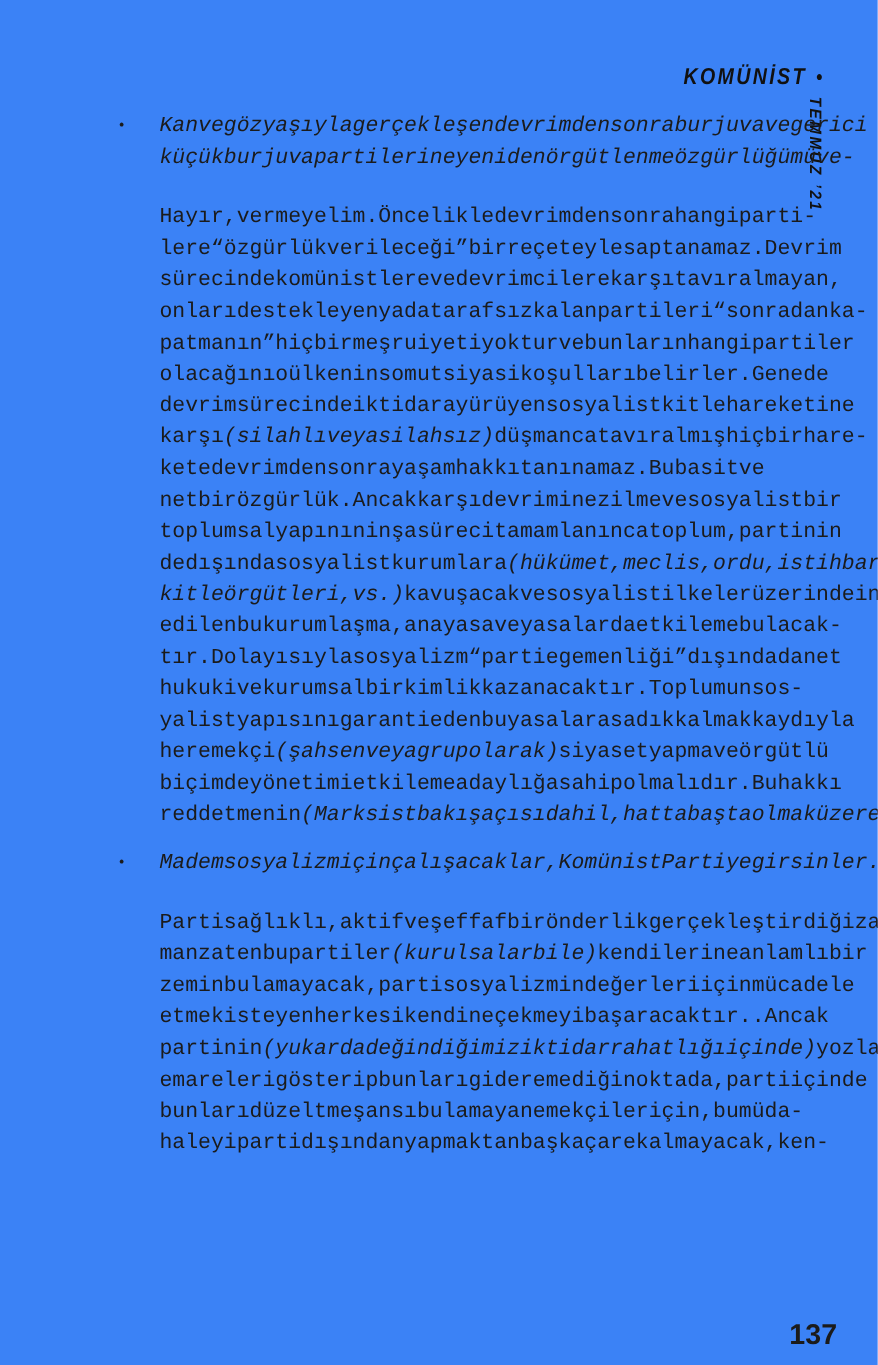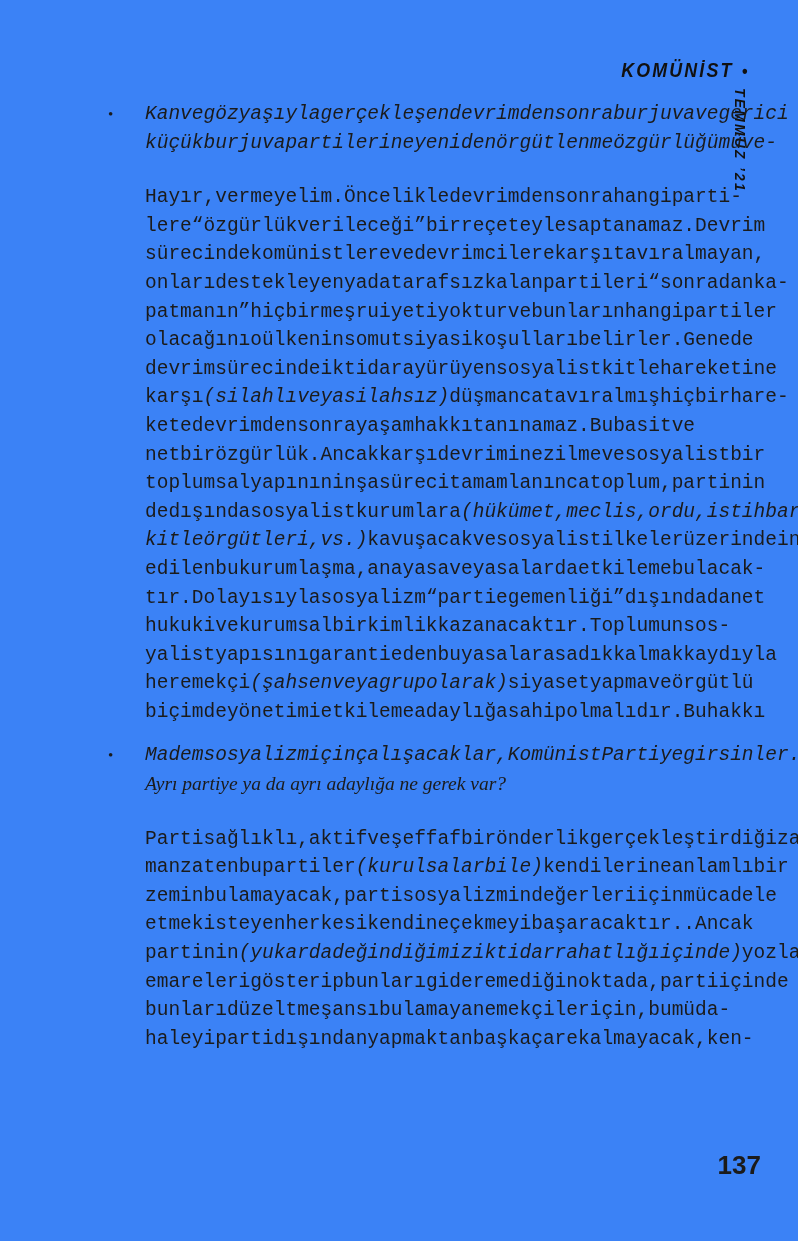--- a/index.html
+++ b/index.html
@@ -30,21 +30,21 @@
   .content { position:absolute; left:145px; top:100px; width:547px;
     font-size:19.5px; line-height:28.6px; }
   .block { position:relative; }
   .block.question { margin-bottom:26px; font-style:italic; }
   .block.answer { margin-bottom:15px; }
   .bullet { position:absolute; left:-37px; top:0px; font-size:15px; font-style:normal; }
   .line.j { display:flex; justify-content:space-between;font-family:Liberation Mono, monospace; }
   .line.j span { white-space:nowrap; }
   .it { font-style:italic; }
   .pagenum {
-    position:absolute; top:1150px; right:37px;
+    position:absolute; top:1198px; right:37px;
     font-family:"Liberation Sans","DejaVu Sans",sans-serif;
     font-weight:700; font-size:26px; color:#1b1b1b;
   }
 </style>
 </head>
 <body>
 
 <div class="page">
 
   <div class="header">
@@ -267,33 +267,43 @@
         <div class="line j">
           <span>biçimde</span>
           <span>yönetimi</span>
           <span>etkileme</span>
           <span>adaylığa</span>
           <span>sahip</span>
           <span>olmalıdır.</span>
           <span>Bu</span>
           <span>hakkı</span>
         </div>
+        <div class="line j">
+          <span>reddetmenin</span>
+          <span class="it">(Marksist</span>
+          <span class="it">bakış</span>
+          <span class="it">açısı</span>
+          <span class="it">dahil,</span>
+          <span class="it">hatta</span>
+          <span class="it">başta</span>
+          <span class="it">olmak</span>
+          <span class="it">üzere)</span>
+        </div>
       </div>
       <div class="block question">
         <span class="bullet">•</span>
         <div class="line j">
           <span class="it">Madem</span>
           <span class="it">sosyalizm</span>
           <span class="it">için</span>
           <span class="it">çalışacaklar,</span>
           <span class="it">Komünist</span>
           <span class="it">Partiye</span>
           <span class="it">girsinler.</span>
         </div>
-        <div class="line"><span class="it">Ayrı partiye ya da ayrı adaylığa ne gerek var?</span></div>
       </div>
       <div class="block answer">
         <div class="line j">
           <span>Parti</span>
           <span>sağlıklı,</span>
           <span>aktif</span>
           <span>ve</span>
           <span>şeffaf</span>
           <span>bir</span>
           <span>önderlik</span>

